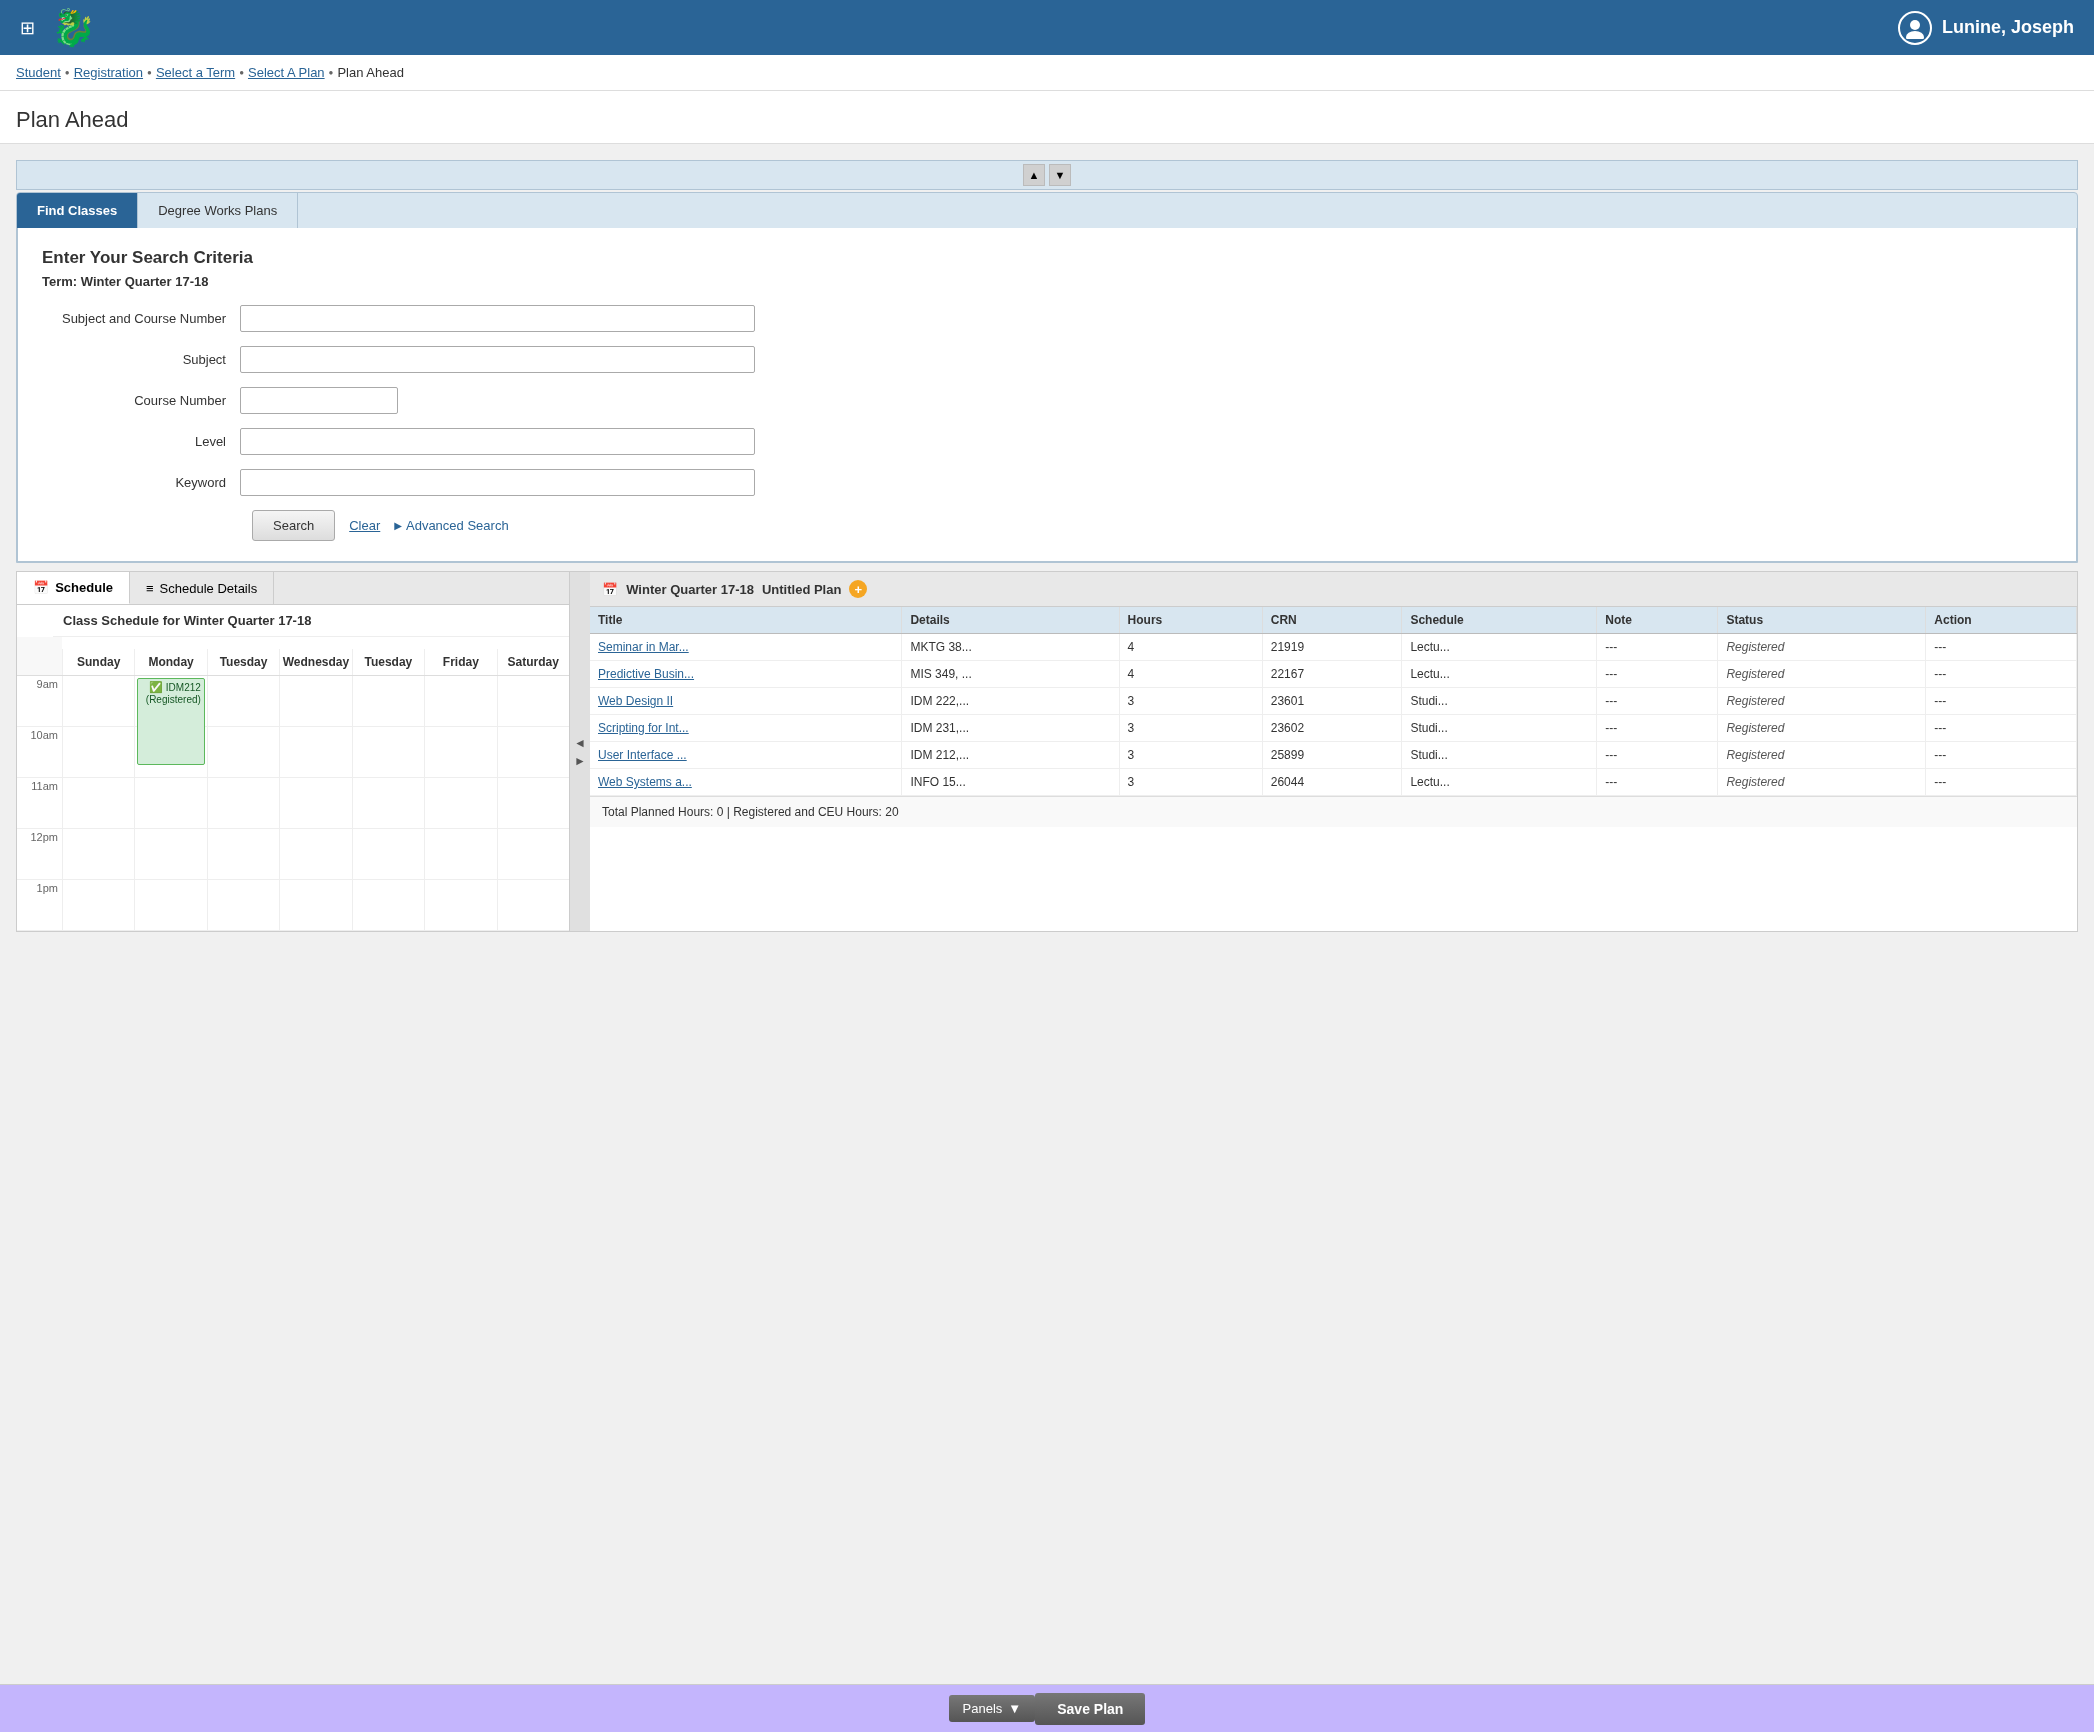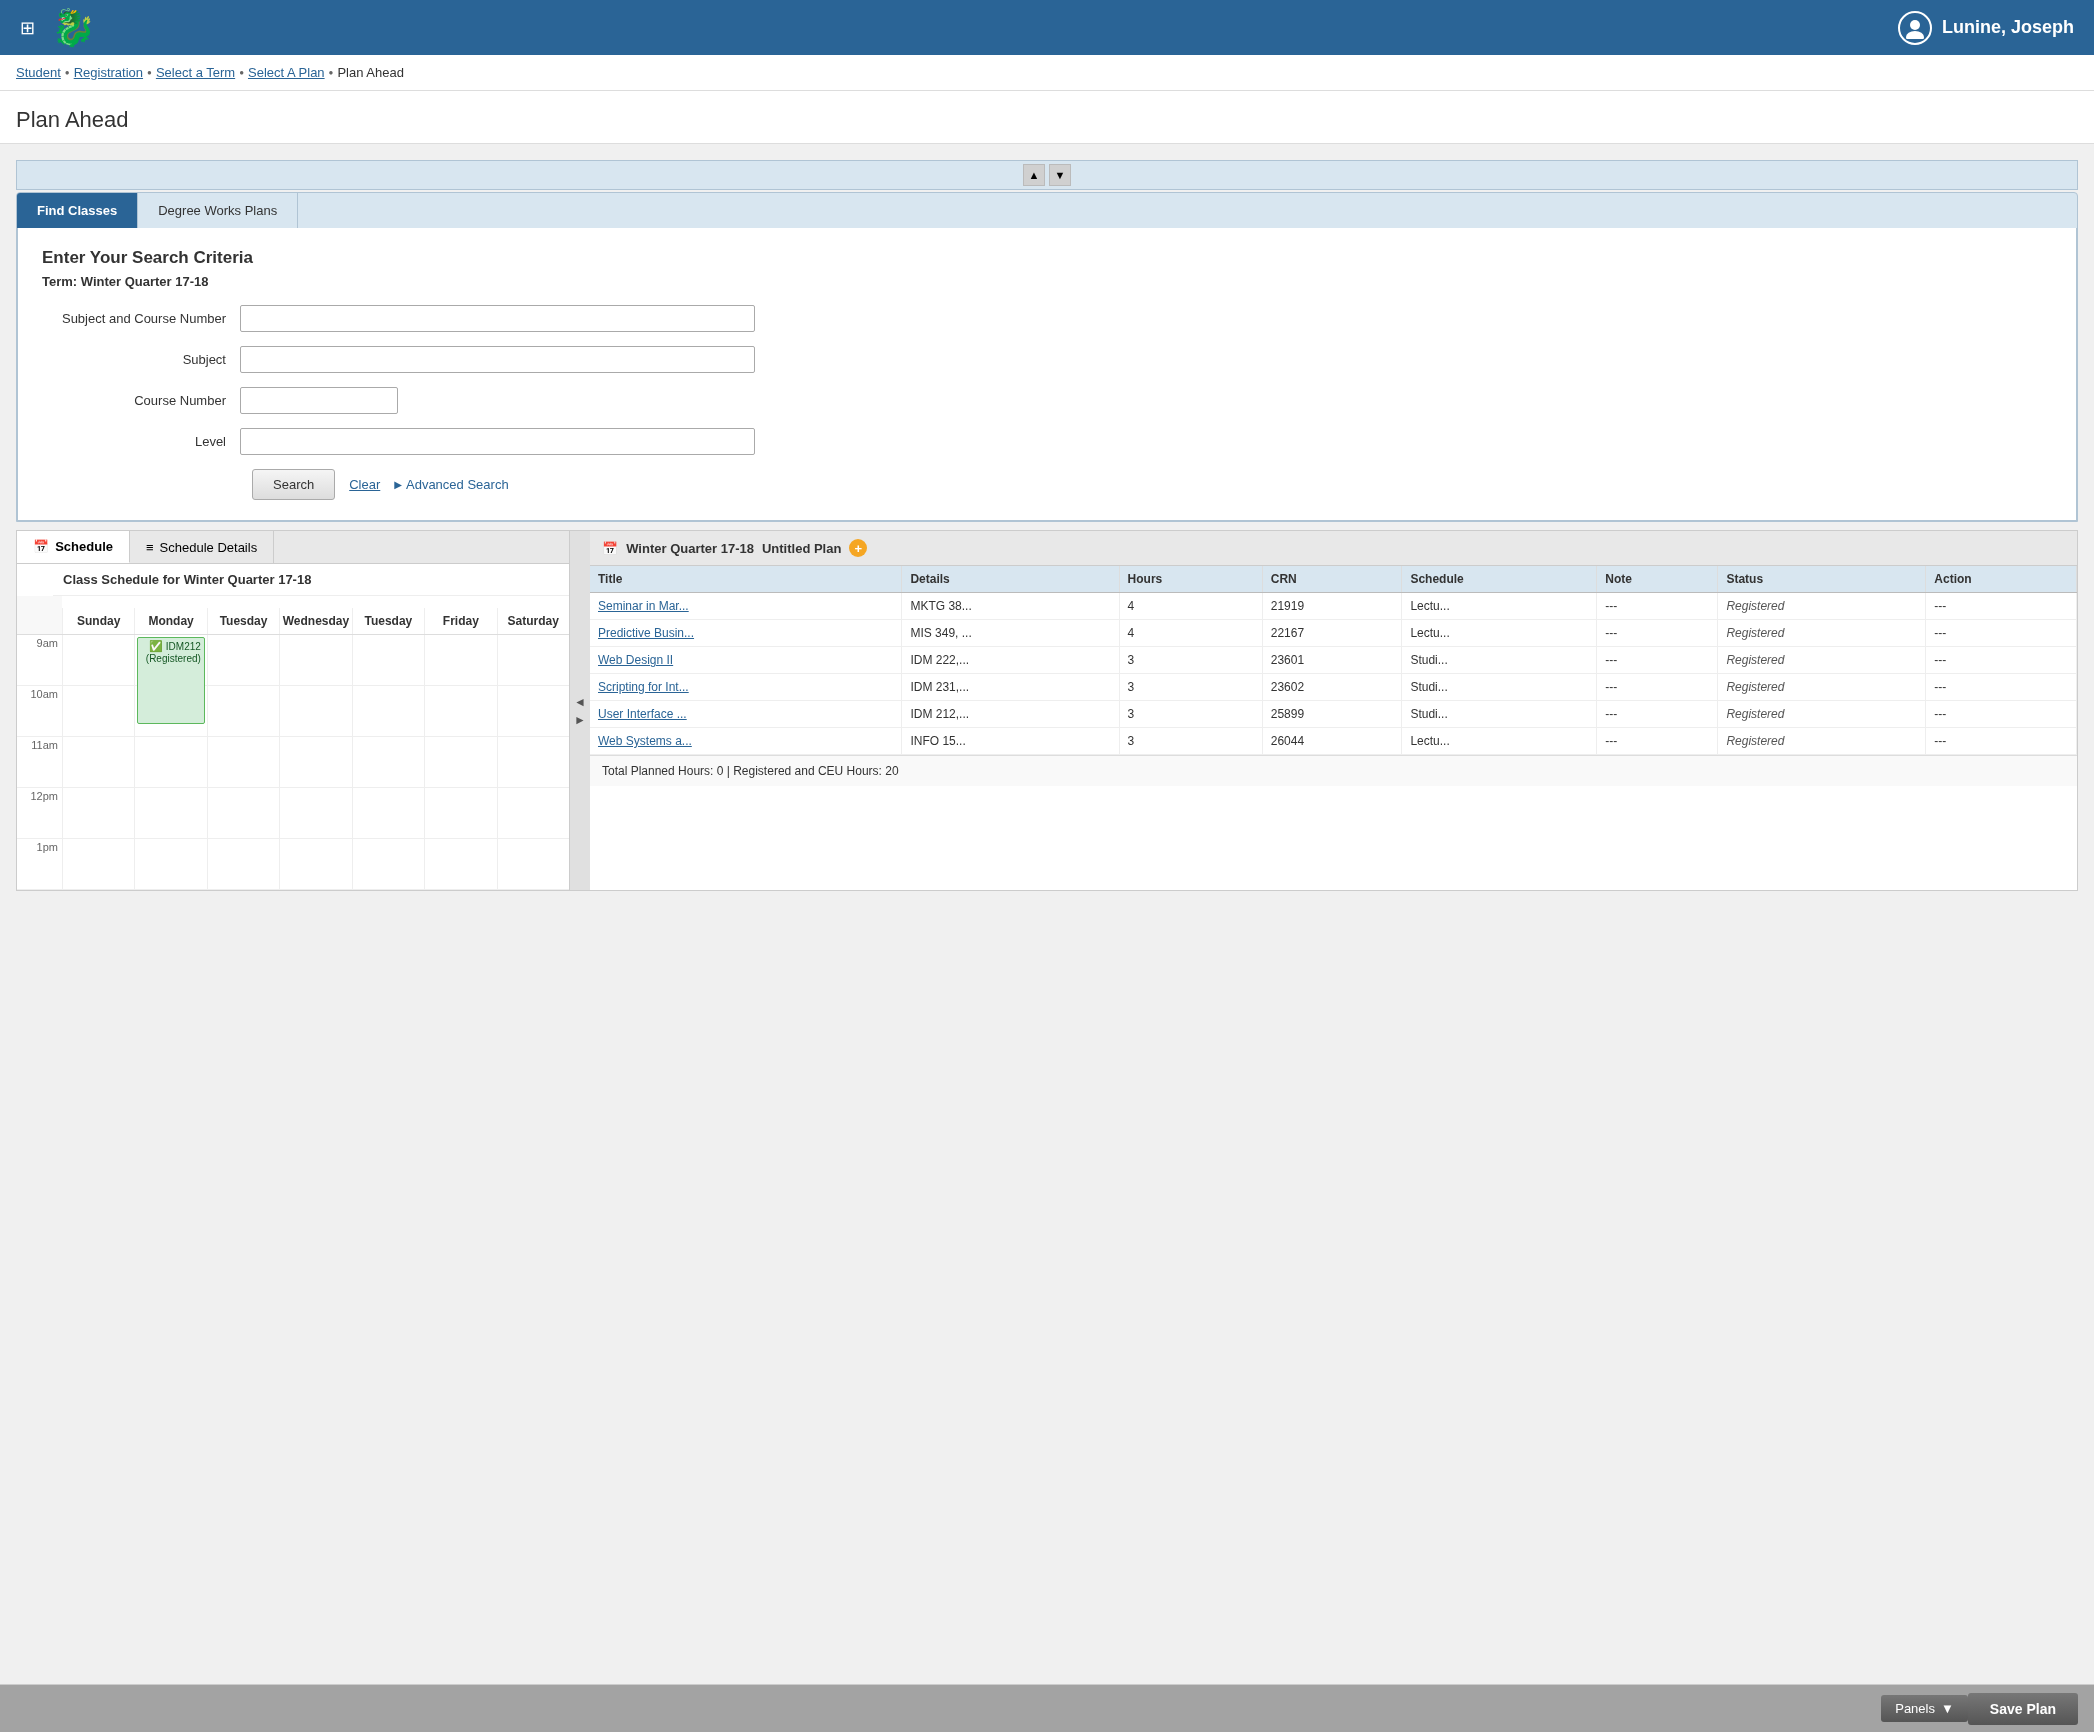--- a/index.html
+++ b/index.html
@@ -255,25 +255,25 @@
       font-size: 12px;
       background: #f9f9f9;
     }
 
     
     .bottom-bar {
       position: fixed;
       bottom: 0;
       left: 0;
       right: 0;
-      background: #a3a3a3;
+      background: #c4b5fd;
       border-top: 1px solid #ccc;
       display: flex;
       align-items: center;
-      justify-content: flex-end;
+      justify-content: center;
       padding: 8px 16px;
       height: 48px;
     }
     .panels-btn {
       background: linear-gradient(to bottom, #777, #555);
       color: white;
       border: none;
       border-radius: 3px;
       padding: 6px 14px;
       font-size: 13px;
@@ -371,20 +371,24 @@
       <div class="form-row">
         <label class="form-label">Subject</label>
         <input class="form-input" type="text" style="">
       </div>
       <div class="form-row">
         <label class="form-label">Course Number</label>
         <input class="form-input-small" type="text" style="">
       </div>
       <div class="form-row">
         <label class="form-label">Level</label>
+        <input class="form-input" type="text" style="">
+      </div>
+      <div class="form-row">
+        <label class="form-label">Keyword</label>
         <input class="form-input" type="text" style="">
       </div>
 
       <div class="form-actions">
         <button class="btn-search">Search</button>
         <button class="btn-clear">Clear</button>
         <span class="advanced-search">
           <span class="advanced-arrow">▶</span>
           <span>Advanced Search</span>
         </span>

